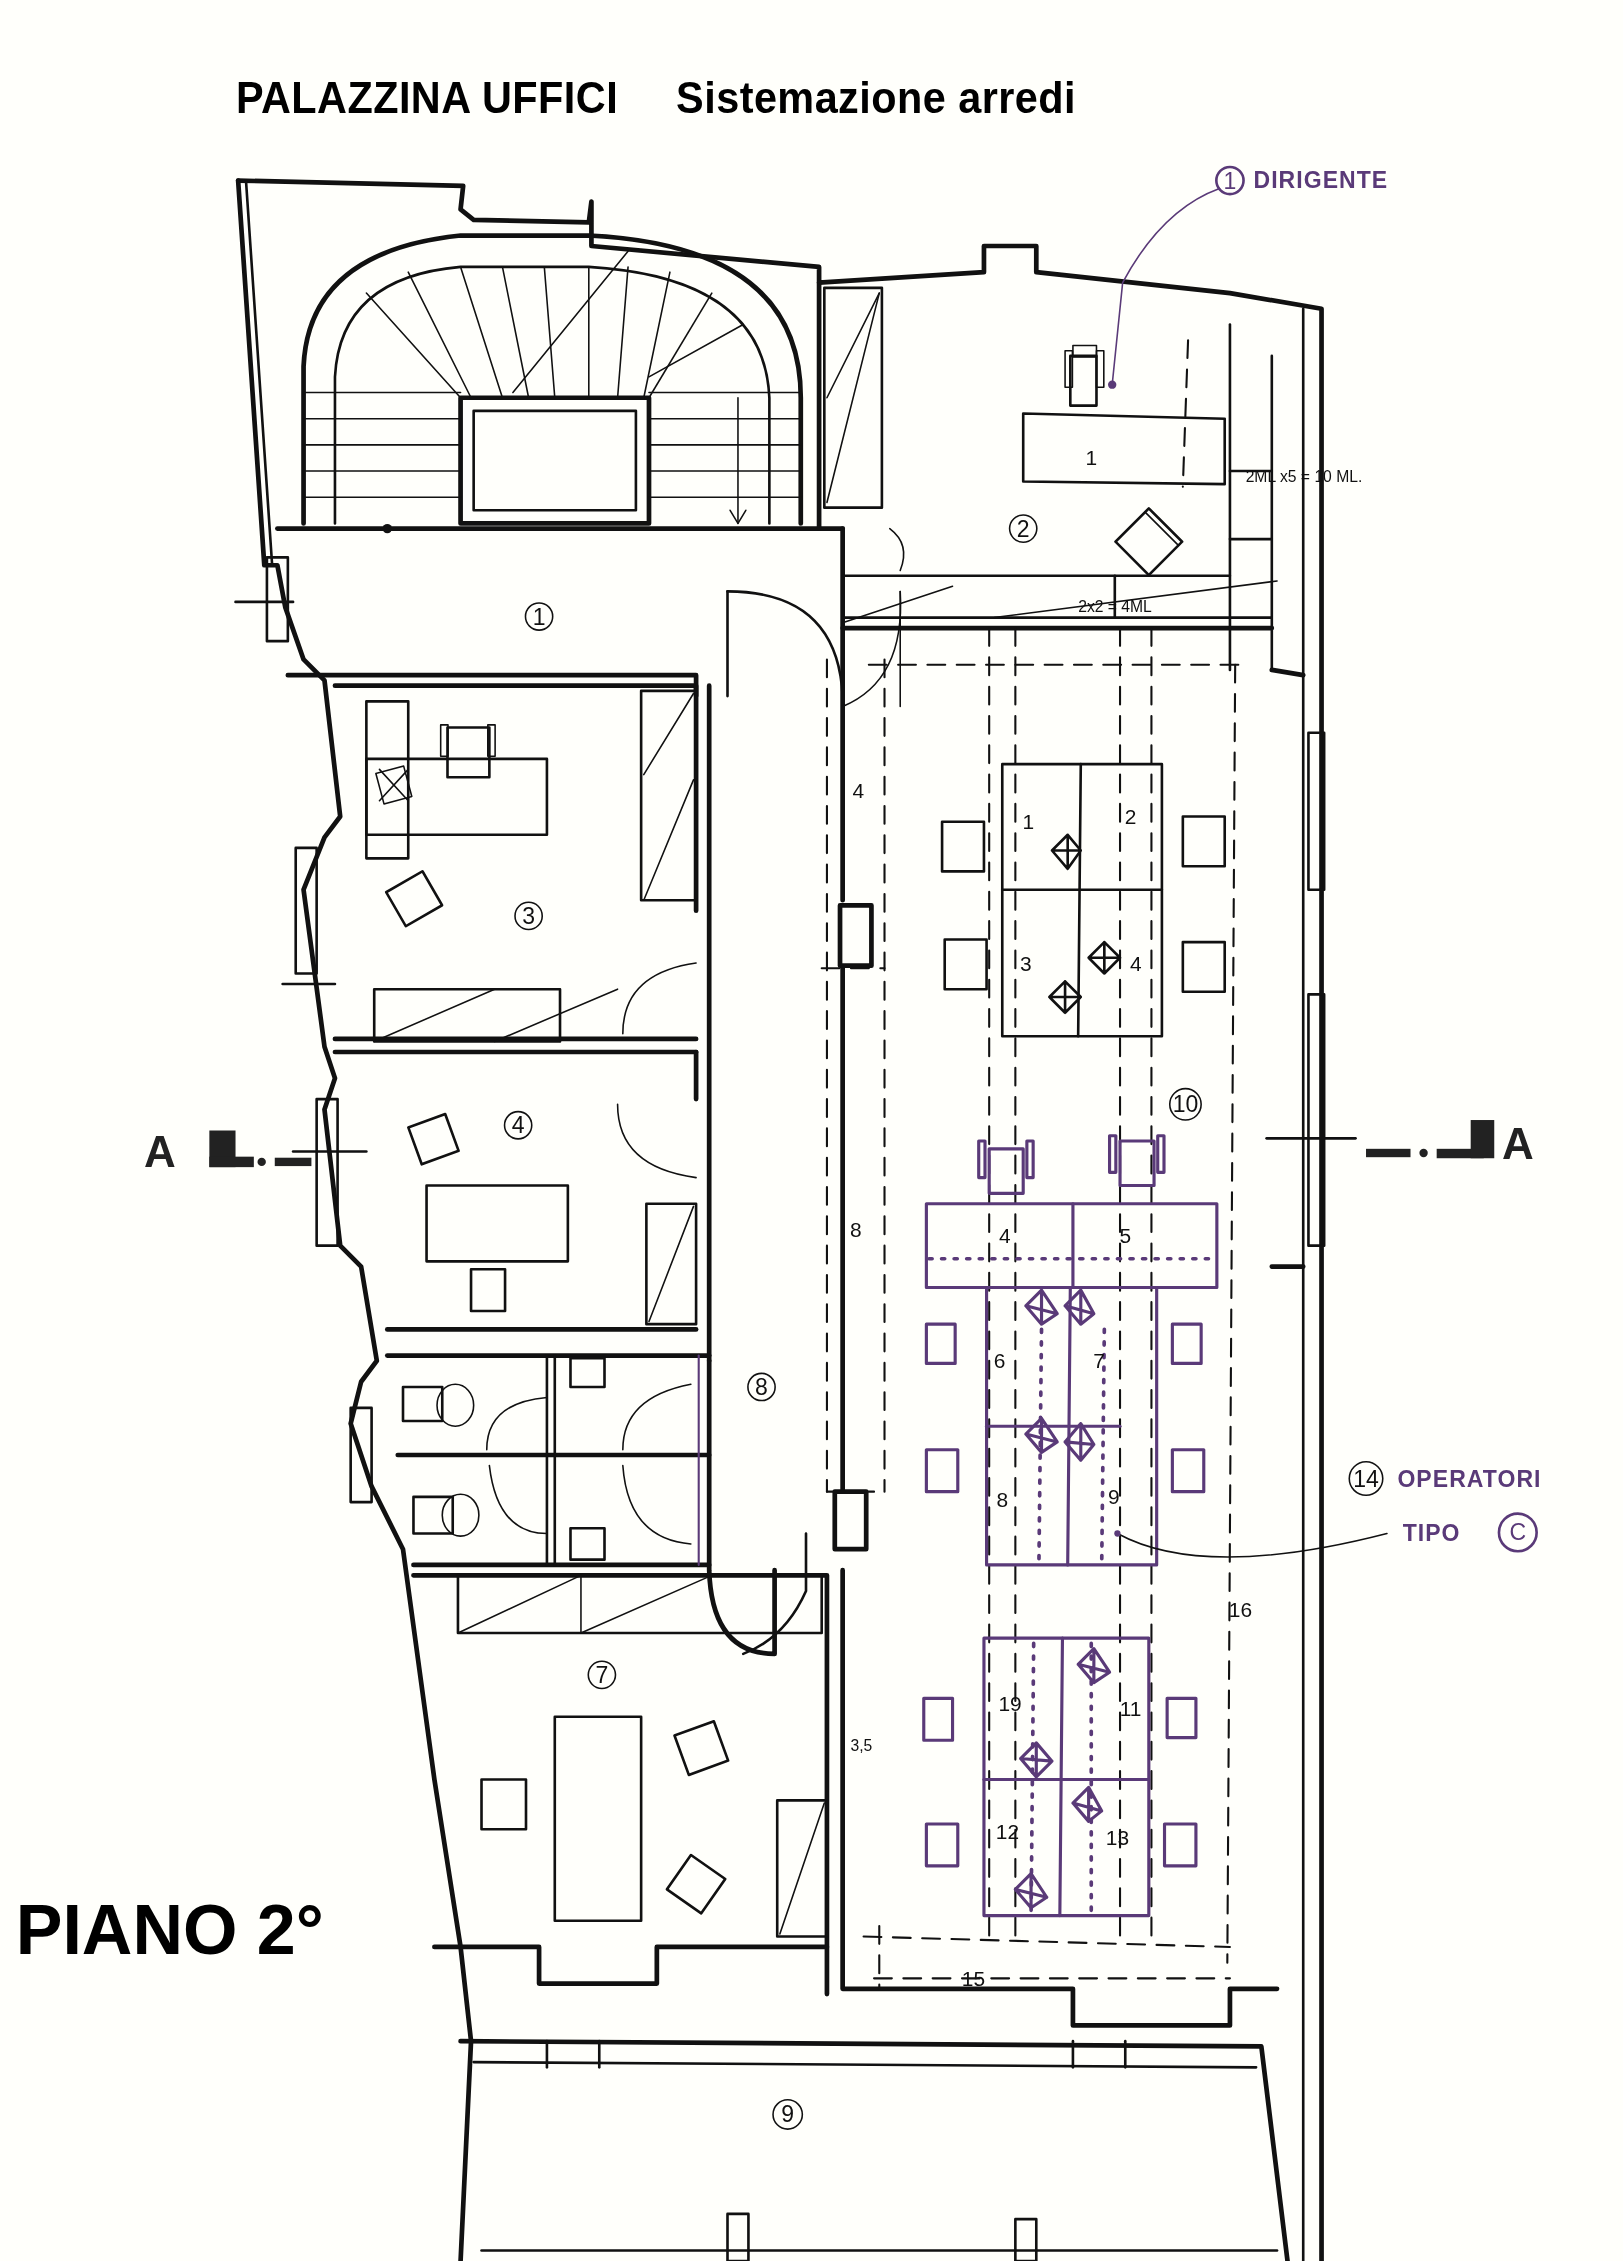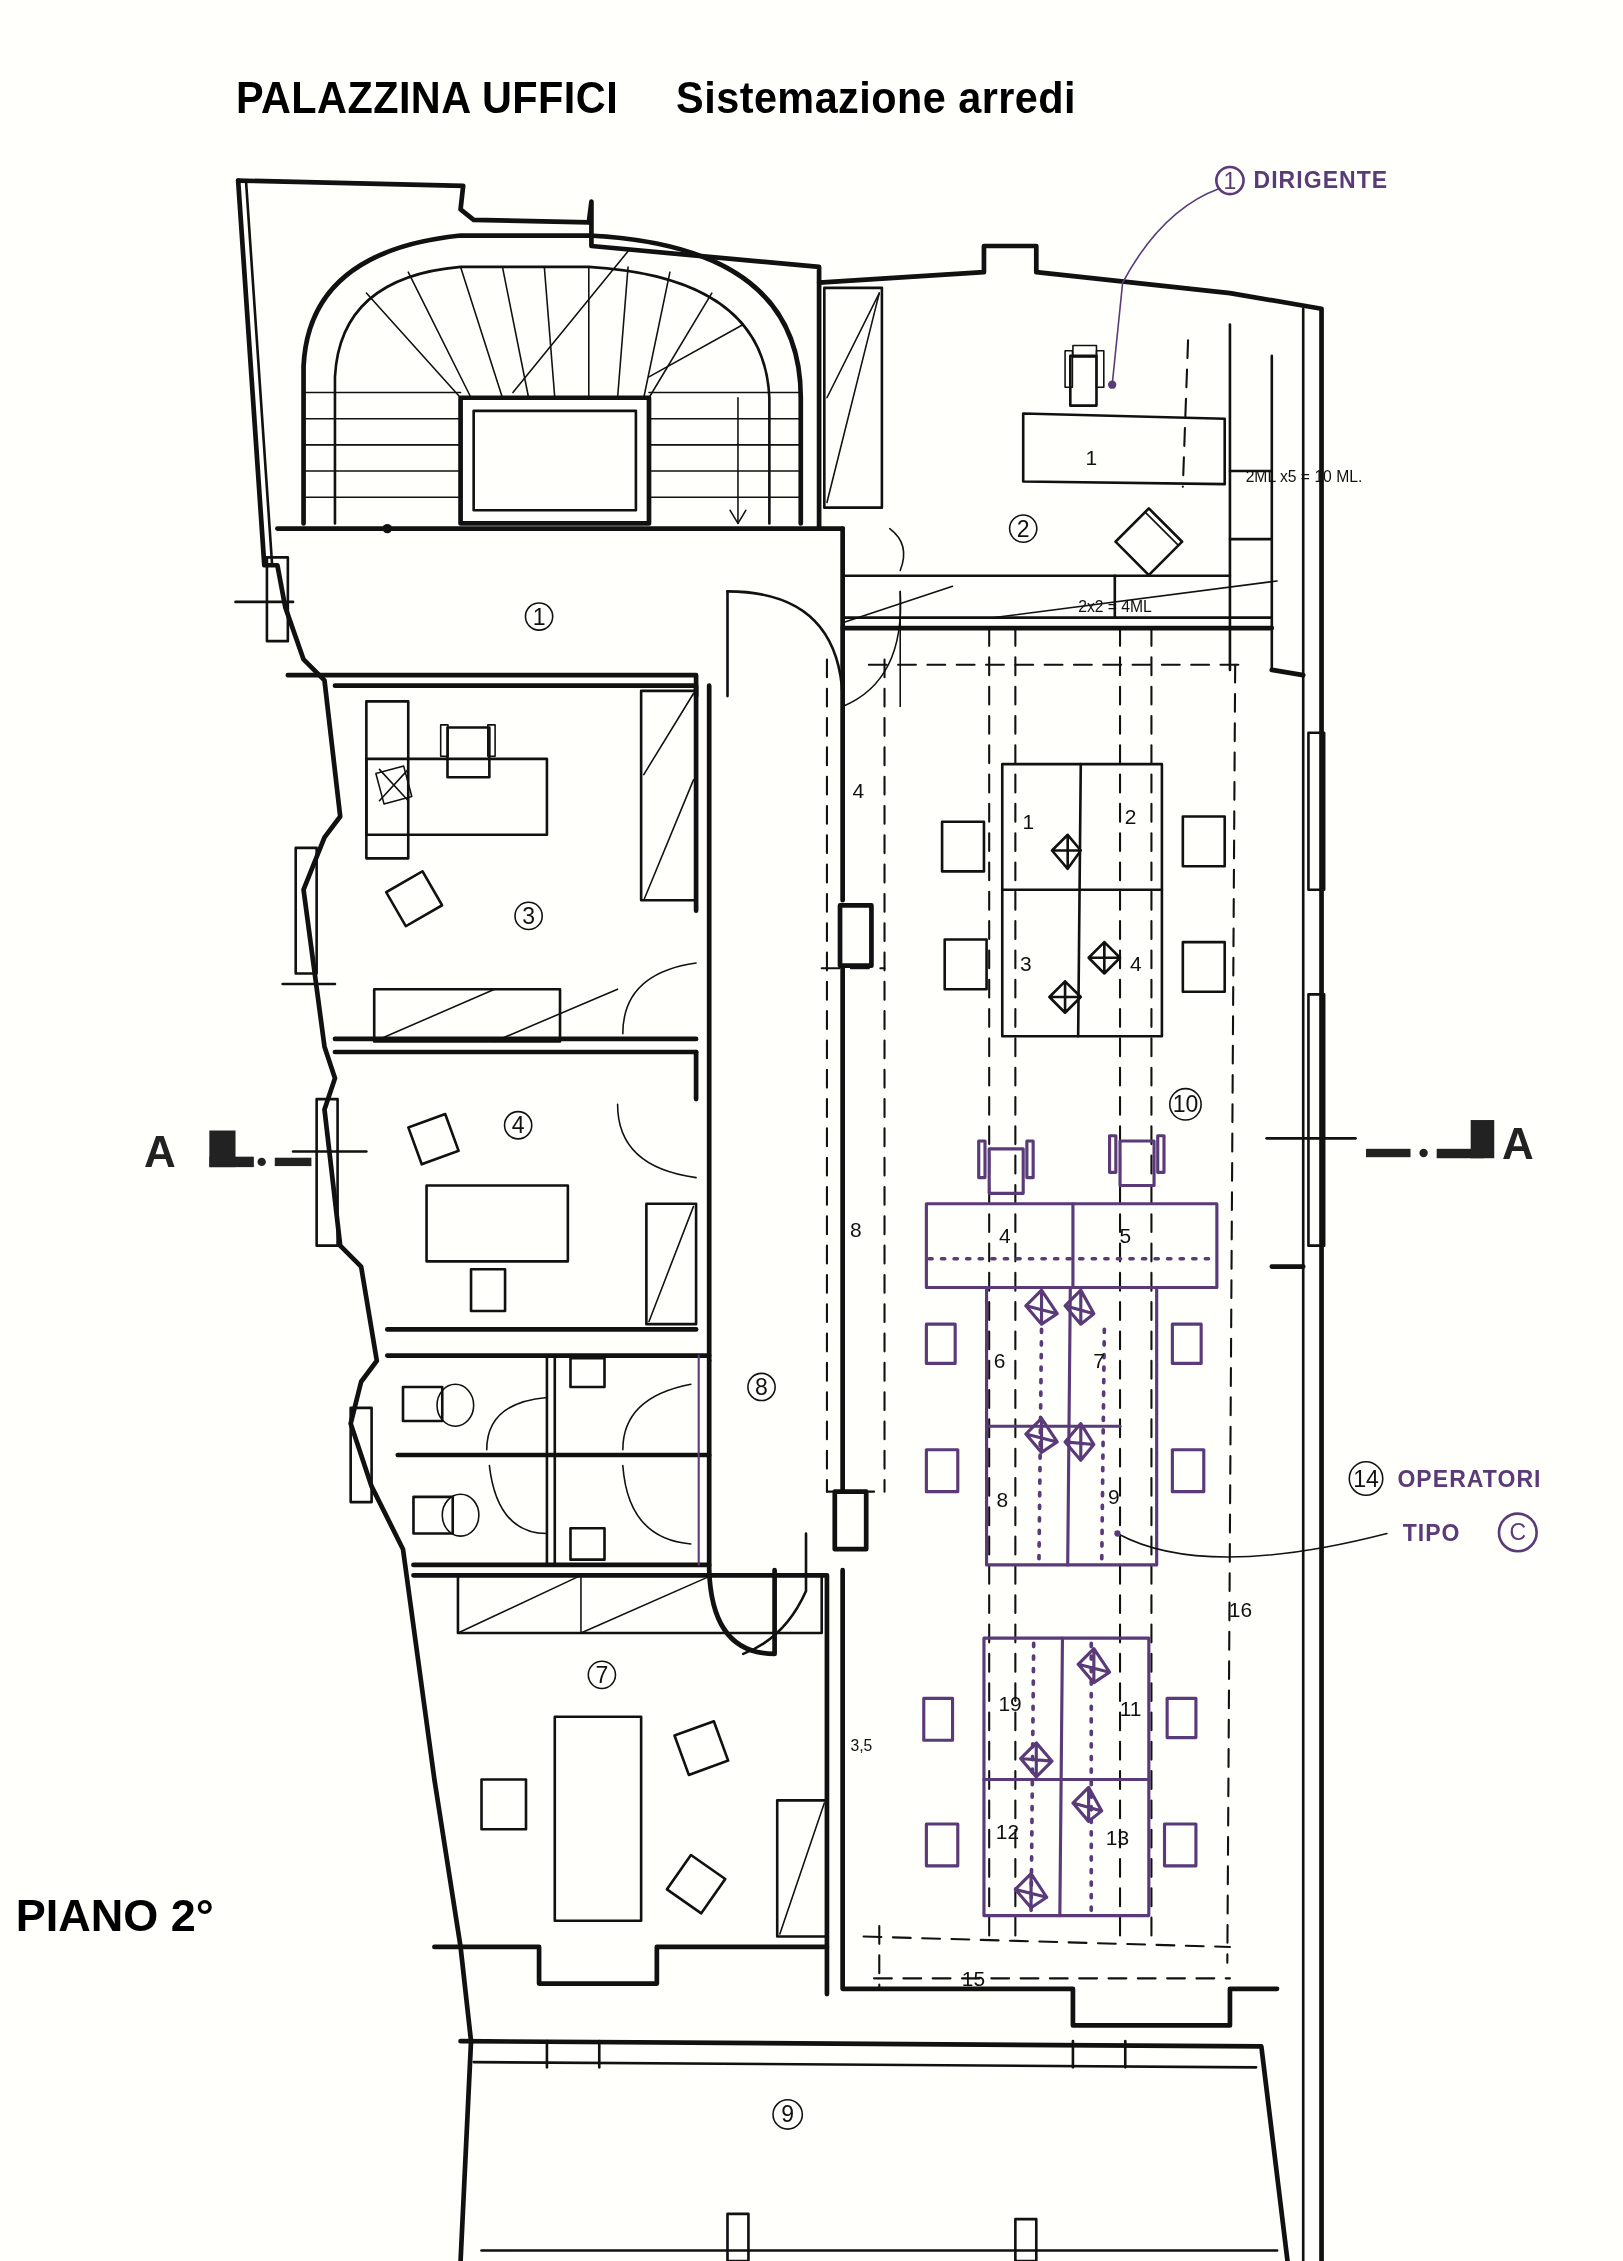--- a/index.html
+++ b/index.html
@@ -1,19 +1,19 @@
 <!DOCTYPE html>
 <html style="font-size:8.4px"><head>
 <meta charset="utf-8">
 <style>
   html,body{margin:0;padding:0;background:#fffffb;}
   body{width:1623px;height:2261px;position:relative;overflow:hidden;font-family:"Liberation Sans",sans-serif;}
   .title{position:absolute;top:20px;left:212px;font-family:"Liberation Sans",sans-serif;font-weight:bold;font-size:45px;color:#000;letter-spacing:0.5px;white-space:pre;transform:scaleX(0.92);transform-origin:left top;}
   .title span{margin-right:63px;}
-  .floor-label{position:absolute;left:15.7px;top:1890px;font-family:"Liberation Sans",sans-serif;font-weight:bold;font-size:45px;color:#000;}
+  .floor-label{position:absolute;left:15.7px;top:1890px;font-family:"Liberation Sans",sans-serif;font-weight:bold;font-size:70px;color:#000;}
   svg{position:absolute;left:0;top:0;}
   .w{stroke:#111;fill:none;stroke-linecap:round;stroke-linejoin:round;}
   .thick{stroke-width:9;}
   .med{stroke-width:5;}
   .thin{stroke-width:3;}
   .dash{stroke-dasharray:34 22;stroke-width:4;}
   .dot{stroke-dasharray:6 18;stroke-width:7;}
   .p{stroke:#5a3a78;fill:none;stroke-linecap:round;stroke-linejoin:round;}
   .lbl{font-family:"Liberation Sans",sans-serif;fill:#111;}
   .plbl{font-family:"Liberation Sans",sans-serif;fill:#5a3a78;}

